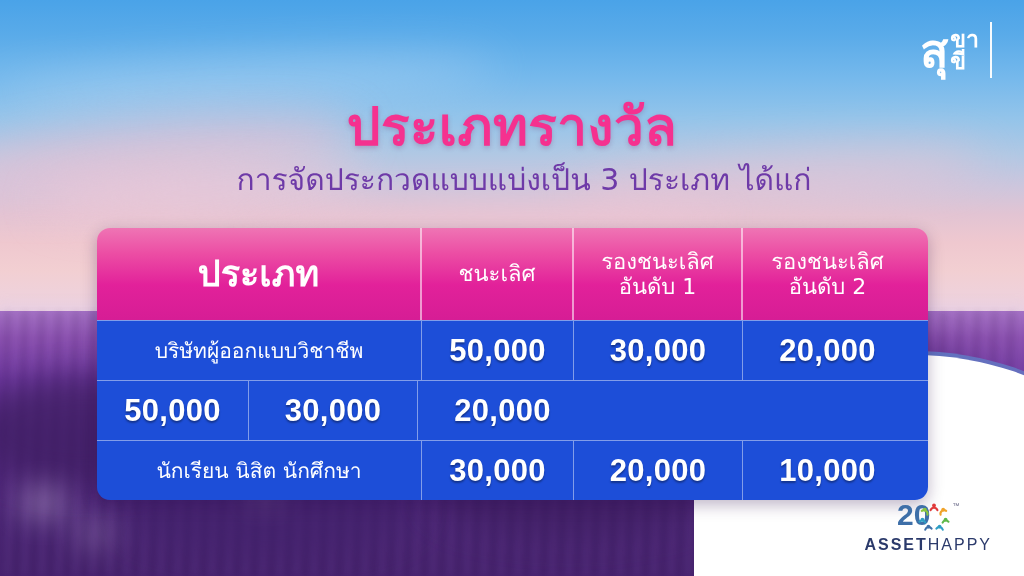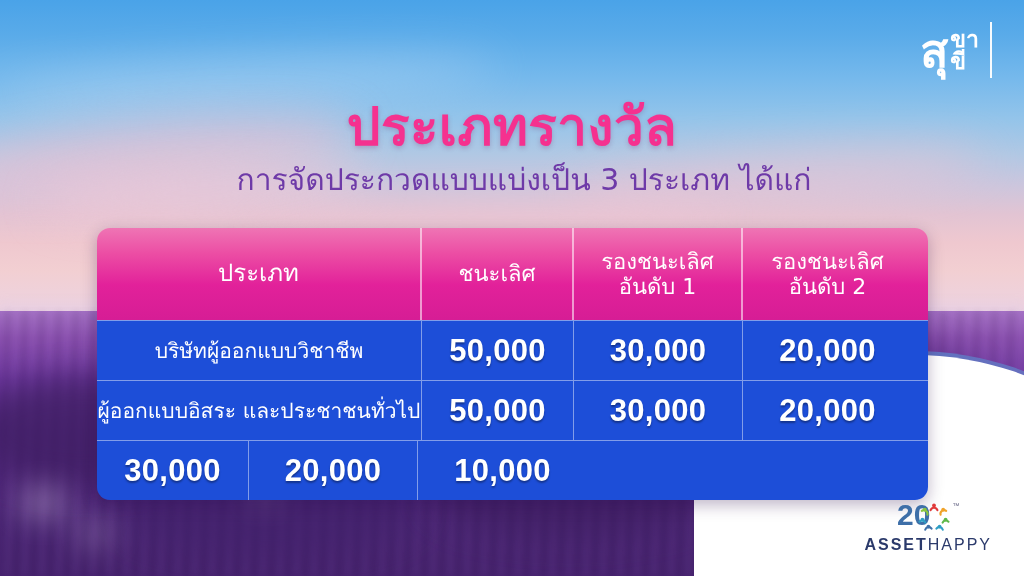--- a/index.html
+++ b/index.html
@@ -146,21 +146,21 @@
   }
   .thead { display:flex; height:92px;
     background:linear-gradient(to bottom,#ef74b4 0%,#ec4da4 28%,#e2219a 62%,#d61d95 100%); }
   .thead .cell {
     display:flex; align-items:center; justify-content:center; text-align:center;
     color:#fff; font-family:"DejaVu Sans","Liberation Sans",sans-serif;
     border-right:2px solid rgba(255,255,255,.55);
     line-height:1.14;
   }
   .thead .cell:last-child { border-right:none; }
-  .thead .c-type { font-size:24px; font-weight:400; }
+  .thead .c-type { font-size:36px; font-weight:700; }
   .thead .c-prize { font-size:22px; font-weight:400; }
 
   .trow { display:flex; height:60px; background:#1d4ed8;
     border-top:1px solid rgba(255,255,255,.45); }
   .trow .cell {
     display:flex; align-items:center; justify-content:center; text-align:center;
     color:#fff; border-right:1px solid rgba(255,255,255,.45);
   }
   .trow .cell:last-child { border-right:none; }
   .trow .c-type {
@@ -257,27 +257,27 @@
   </div>
 
   <div class="trow">
     <div class="cell c-type col-0">บริษัทผู้ออกแบบวิชาชีพ</div>
     <div class="cell c-amt col-1">50,000</div>
     <div class="cell c-amt col-2">30,000</div>
     <div class="cell c-amt col-3">20,000</div>
   </div>
 
   <div class="trow">
-    <div class="cell c-type col-0">ผู้ออกแบบอิสระ และประชาชนทั่วไป</div>
     <div class="cell c-amt col-1">50,000</div>
     <div class="cell c-amt col-2">30,000</div>
     <div class="cell c-amt col-3">20,000</div>
   </div>
 
   <div class="trow">
+    <div class="cell c-type col-0">นักเรียน นิสิต นักศึกษา</div>
     <div class="cell c-amt col-1">30,000</div>
     <div class="cell c-amt col-2">20,000</div>
     <div class="cell c-amt col-3">10,000</div>
   </div>
 
 </div>
 
 <div id="aw">
   <div class="mark">
     <span class="two">20</span>

